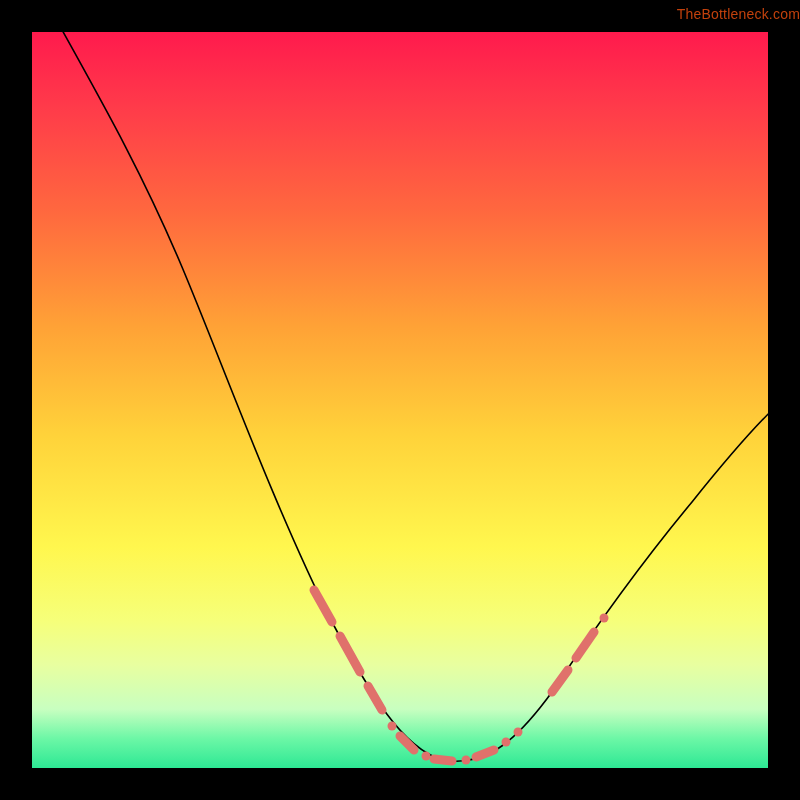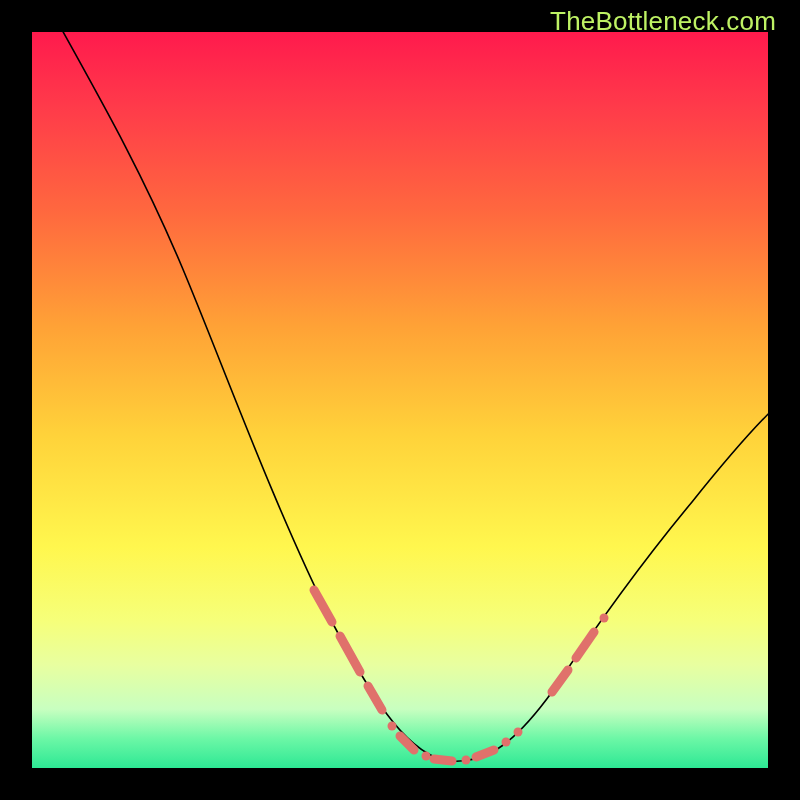--- a/index.html
+++ b/index.html
@@ -27,23 +27,23 @@
       #f6ff7a 80%,
       #e8ffa0 86%,
       #c8ffc0 92%,
       #6cf7a6 96%,
       #2de894 100%
     );
   }
   .watermark {
     position: absolute;
     top: 6px;
-    right: 24px;
-    color: #bef264;
-    font-size: 26px;
+    right: 0;
+    color: #c2410c;
+    font-size: 14px;
     font-weight: 500;
     letter-spacing: 0.2px;
     user-select: none;
   }
   svg.plot {
     position: absolute;
     left: 0;
     top: 0;
     width: 736px;
     height: 736px;

